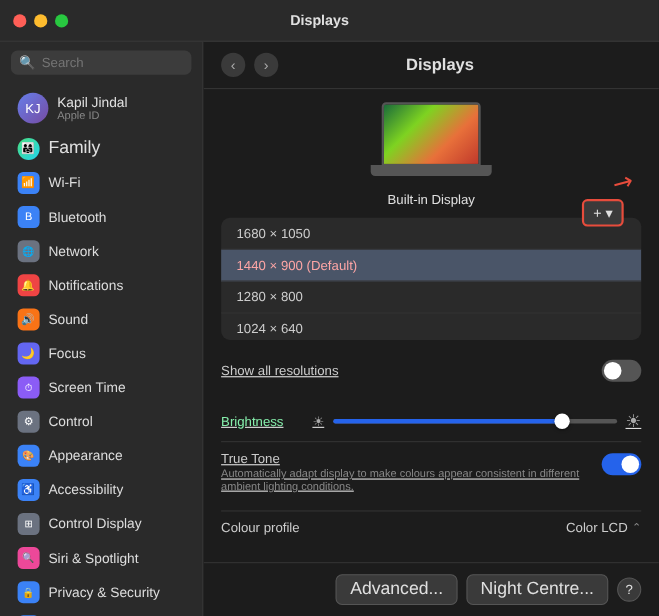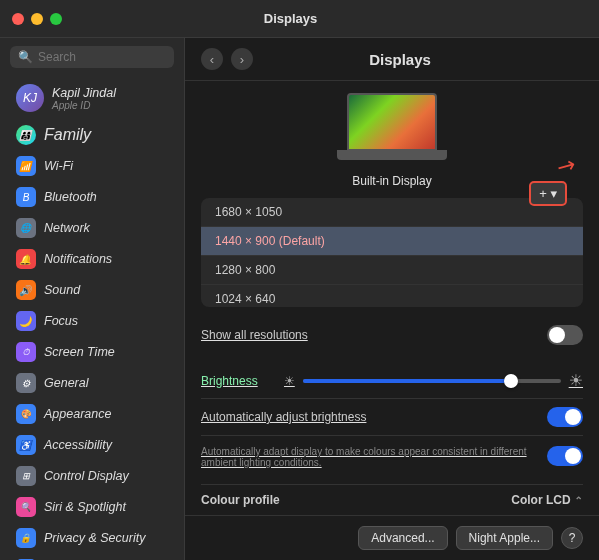--- a/index.html
+++ b/index.html
@@ -78,21 +78,20 @@
       background: transparent;
       border: none;
       outline: none;
       color: #888;
       font-size: 12px;
       width: 100%;
     }
     .sidebar-section {
       overflow-y: auto;
       flex: 1;
-      font-style: italic;
     }
     .sidebar-item {
       display: flex;
       align-items: center;
       padding: 5px 10px;
       border-radius: 6px;
       margin: 1px 6px;
       cursor: pointer;
       font-size: 12.5px;
       color: #ddd;
@@ -343,21 +342,21 @@
       padding: 10px 16px;
       gap: 8px;
       border-top: 1px solid #333;
     }
     .action-btn {
       background: #3a3a3a;
       border: 1px solid #555;
       color: #e0e0e0;
       border-radius: 6px;
       padding: 4px 12px;
-      font-size: 12px;
+      font-size: 16px;
       cursor: pointer;
     }
     .help-btn {
       background: #3a3a3a;
       border: 1px solid #555;
       color: #e0e0e0;
       border-radius: 50%;
       width: 22px;
       height: 22px;
       font-size: 12px;
@@ -426,21 +425,21 @@
       <div class="sidebar-item">
         <div class="item-icon icon-indigo" style="color:white;font-size:10px;">🌙</div>
         <span>Focus</span>
       </div>
       <div class="sidebar-item">
         <div class="item-icon icon-purple" style="color:white;font-size:9px;">⏱</div>
         <span>Screen Time</span>
       </div>
       <div class="sidebar-item">
         <div class="item-icon icon-gray" style="color:white;font-size:10px;">⚙</div>
-        <span>General</span>
+        <span>Control</span>
       </div>
       <div class="sidebar-item">
         <div class="item-icon icon-blue" style="color:white;font-size:9px;">🎨</div>
         <span>Appearance</span>
       </div>
       <div class="sidebar-item">
         <div class="item-icon icon-blue" style="color:white;font-size:10px;">♿</div>
         <span>Accessibility</span>
       </div>
       <div class="sidebar-item">
@@ -505,45 +504,40 @@
     <div class="settings-section">
       <div class="brightness-row">
         <span class="brightness-label">Brightness</span>
         <span class="sun-icon">☀</span>
         <div class="slider-track">
           <div class="slider-fill"></div>
           <div class="slider-thumb"></div>
         </div>
         <span class="sun-icon" style="font-size:16px;">☀</span>
       </div>
-      <div class="setting-row">
-        <span class="setting-label">Automatically adjust brightness</span>
-        <div class="toggle on">
-          <div class="toggle-knob"></div>
-        </div>
-      </div>
       <div class="setting-row" style="align-items:flex-start;padding-top:8px;">
         <div style="flex:1;">
+          <span class="setting-label" style="display:block;font-size:12px;color:#ccc;">True Tone</span>
           <span class="setting-label-small" style="display:block;">Automatically adapt display to make colours appear consistent in different ambient lighting conditions.</span>
         </div>
         <div class="toggle on" style="margin-left:8px;margin-top:2px;">
           <div class="toggle-knob"></div>
         </div>
       </div>
     </div>
 
-    <div style="margin:4px 16px 0;font-weight:bold;">
+    <div style="margin:4px 16px 16px;">
       <div class="color-profile-row">
         <span>Colour profile</span>
         <div style="display:flex;align-items:center;gap:4px;">
           <span style="font-size:12px;color:#ccc;">Color LCD</span>
           <span style="font-size:10px;color:#888;">⌃</span>
         </div>
       </div>
     </div>
 
     <div class="bottom-bar">
       <button class="action-btn">Advanced...</button>
-      <button class="action-btn">Night Apple...</button>
+      <button class="action-btn">Night Centre...</button>
       <button class="help-btn">?</button>
     </div>
   </div>
 </div>
 
 </body></html>

